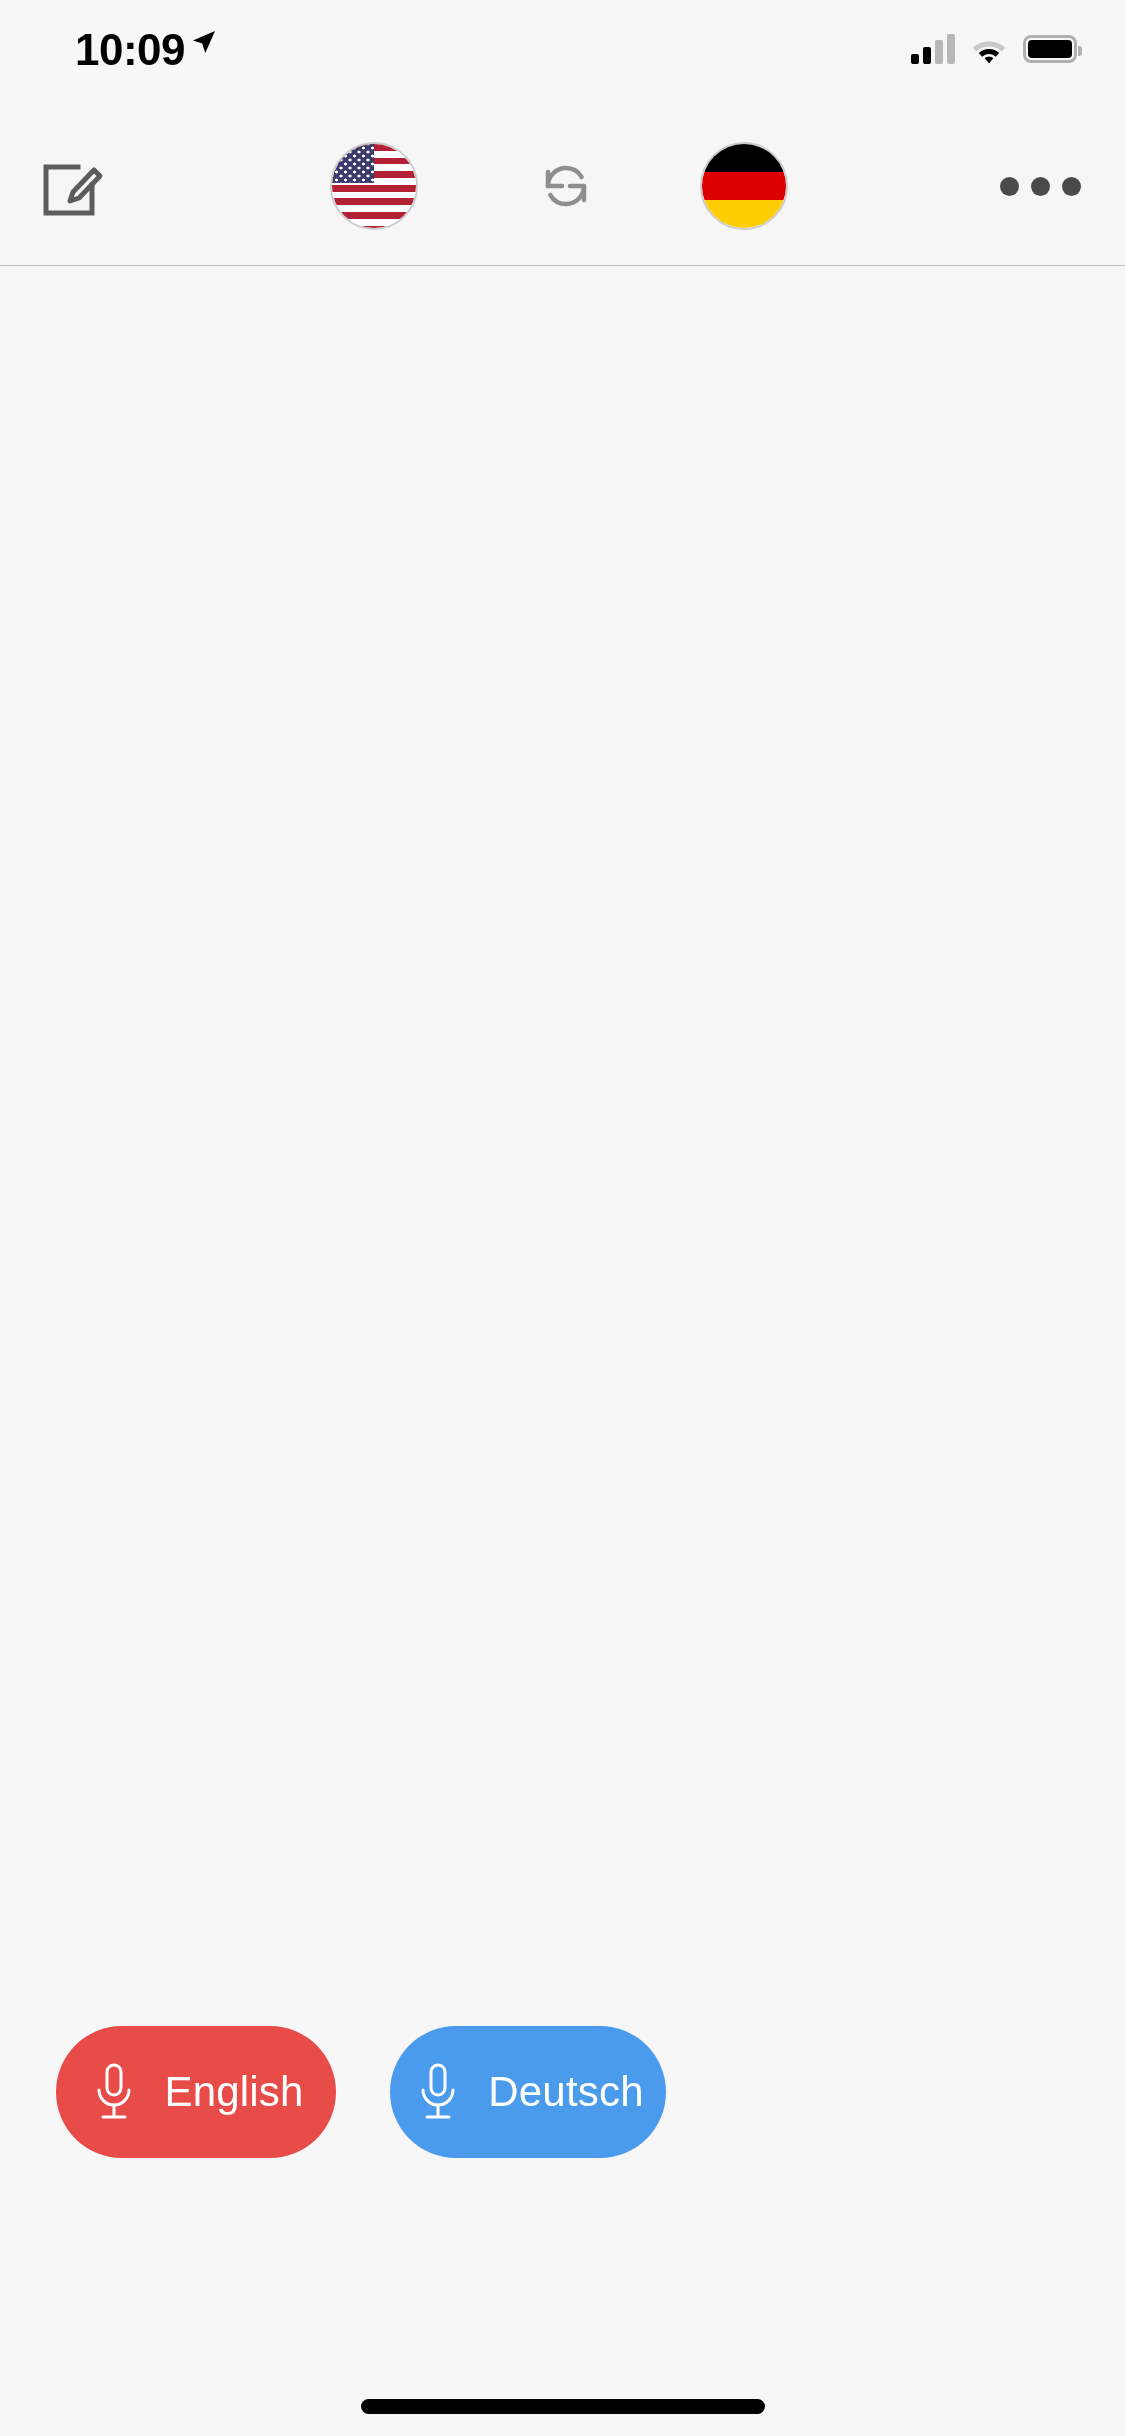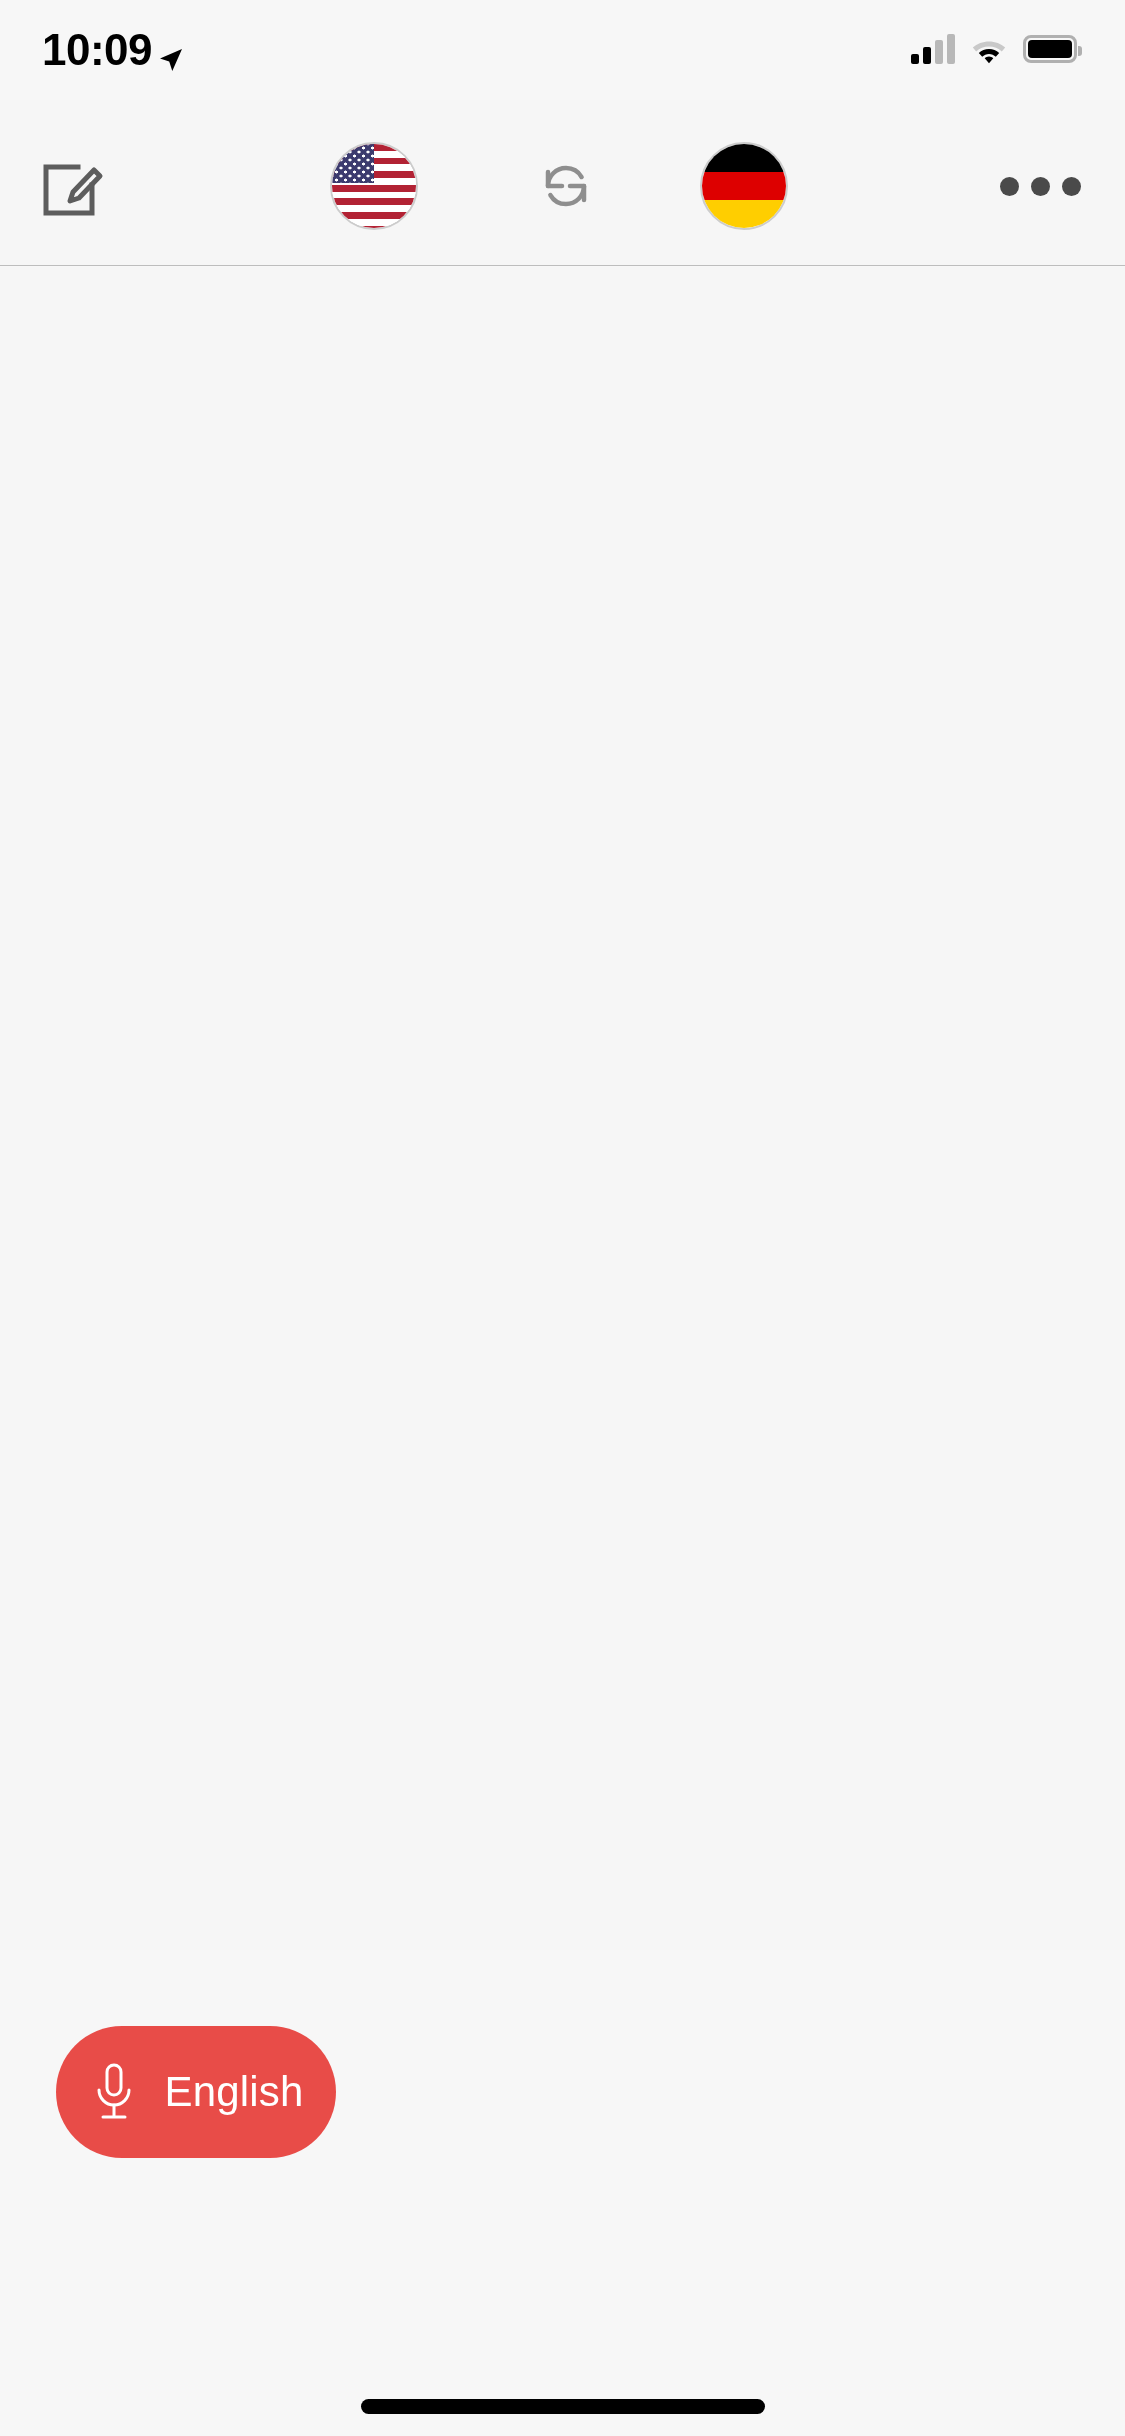--- a/index.html
+++ b/index.html
@@ -23,22 +23,23 @@
     height: 100px;
     background: #f7f7f7;
     display: flex;
     align-items: flex-start;
     justify-content: space-between;
     box-sizing: border-box;
     padding: 26px 48px 0 42px;
   }
   .status-left {
     display: flex;
-    align-items: flex-end;
+    align-items: flex-start;
     gap: 4px;
+    margin-left: 33px;
   }
   .status-time {
     font-size: 44px;
     font-weight: bold;
     color: #000000;
     letter-spacing: -0.5px;
     line-height: 48px;
   }
   .loc-arrow {
     display: block;
@@ -327,16 +328,27 @@
       <svg viewBox="0 0 52 62" width="52" height="62" aria-hidden="true">
         <rect x="19" y="4" width="14" height="30" rx="7" fill="none" stroke="#ffffff" stroke-width="3"></rect>
         <path d="M11 29a15 15 0 0 0 30 0" fill="none" stroke="#ffffff" stroke-width="3" stroke-linecap="round"></path>
         <path d="M26 44 V55" fill="none" stroke="#ffffff" stroke-width="3" stroke-linecap="round"></path>
         <path d="M15 56 H37" fill="none" stroke="#ffffff" stroke-width="3" stroke-linecap="round"></path>
       </svg>
     </span>
     <span class="mic-label">English</span>
   </button>
 
+  <button class="mic-button mic-target" style="background:#4a9bec;">
+    <span class="mic-glyph">
+      <svg viewBox="0 0 52 62" width="52" height="62" aria-hidden="true">
+        <rect x="19" y="4" width="14" height="30" rx="7" fill="none" stroke="#ffffff" stroke-width="3"></rect>
+        <path d="M11 29a15 15 0 0 0 30 0" fill="none" stroke="#ffffff" stroke-width="3" stroke-linecap="round"></path>
+        <path d="M26 44 V55" fill="none" stroke="#ffffff" stroke-width="3" stroke-linecap="round"></path>
+        <path d="M15 56 H37" fill="none" stroke="#ffffff" stroke-width="3" stroke-linecap="round"></path>
+      </svg>
+    </span>
+    <span class="mic-label">Deutsch</span>
+  </button>
 
 </div>
 
 <div class="home-indicator"></div>
 
 </body></html>

